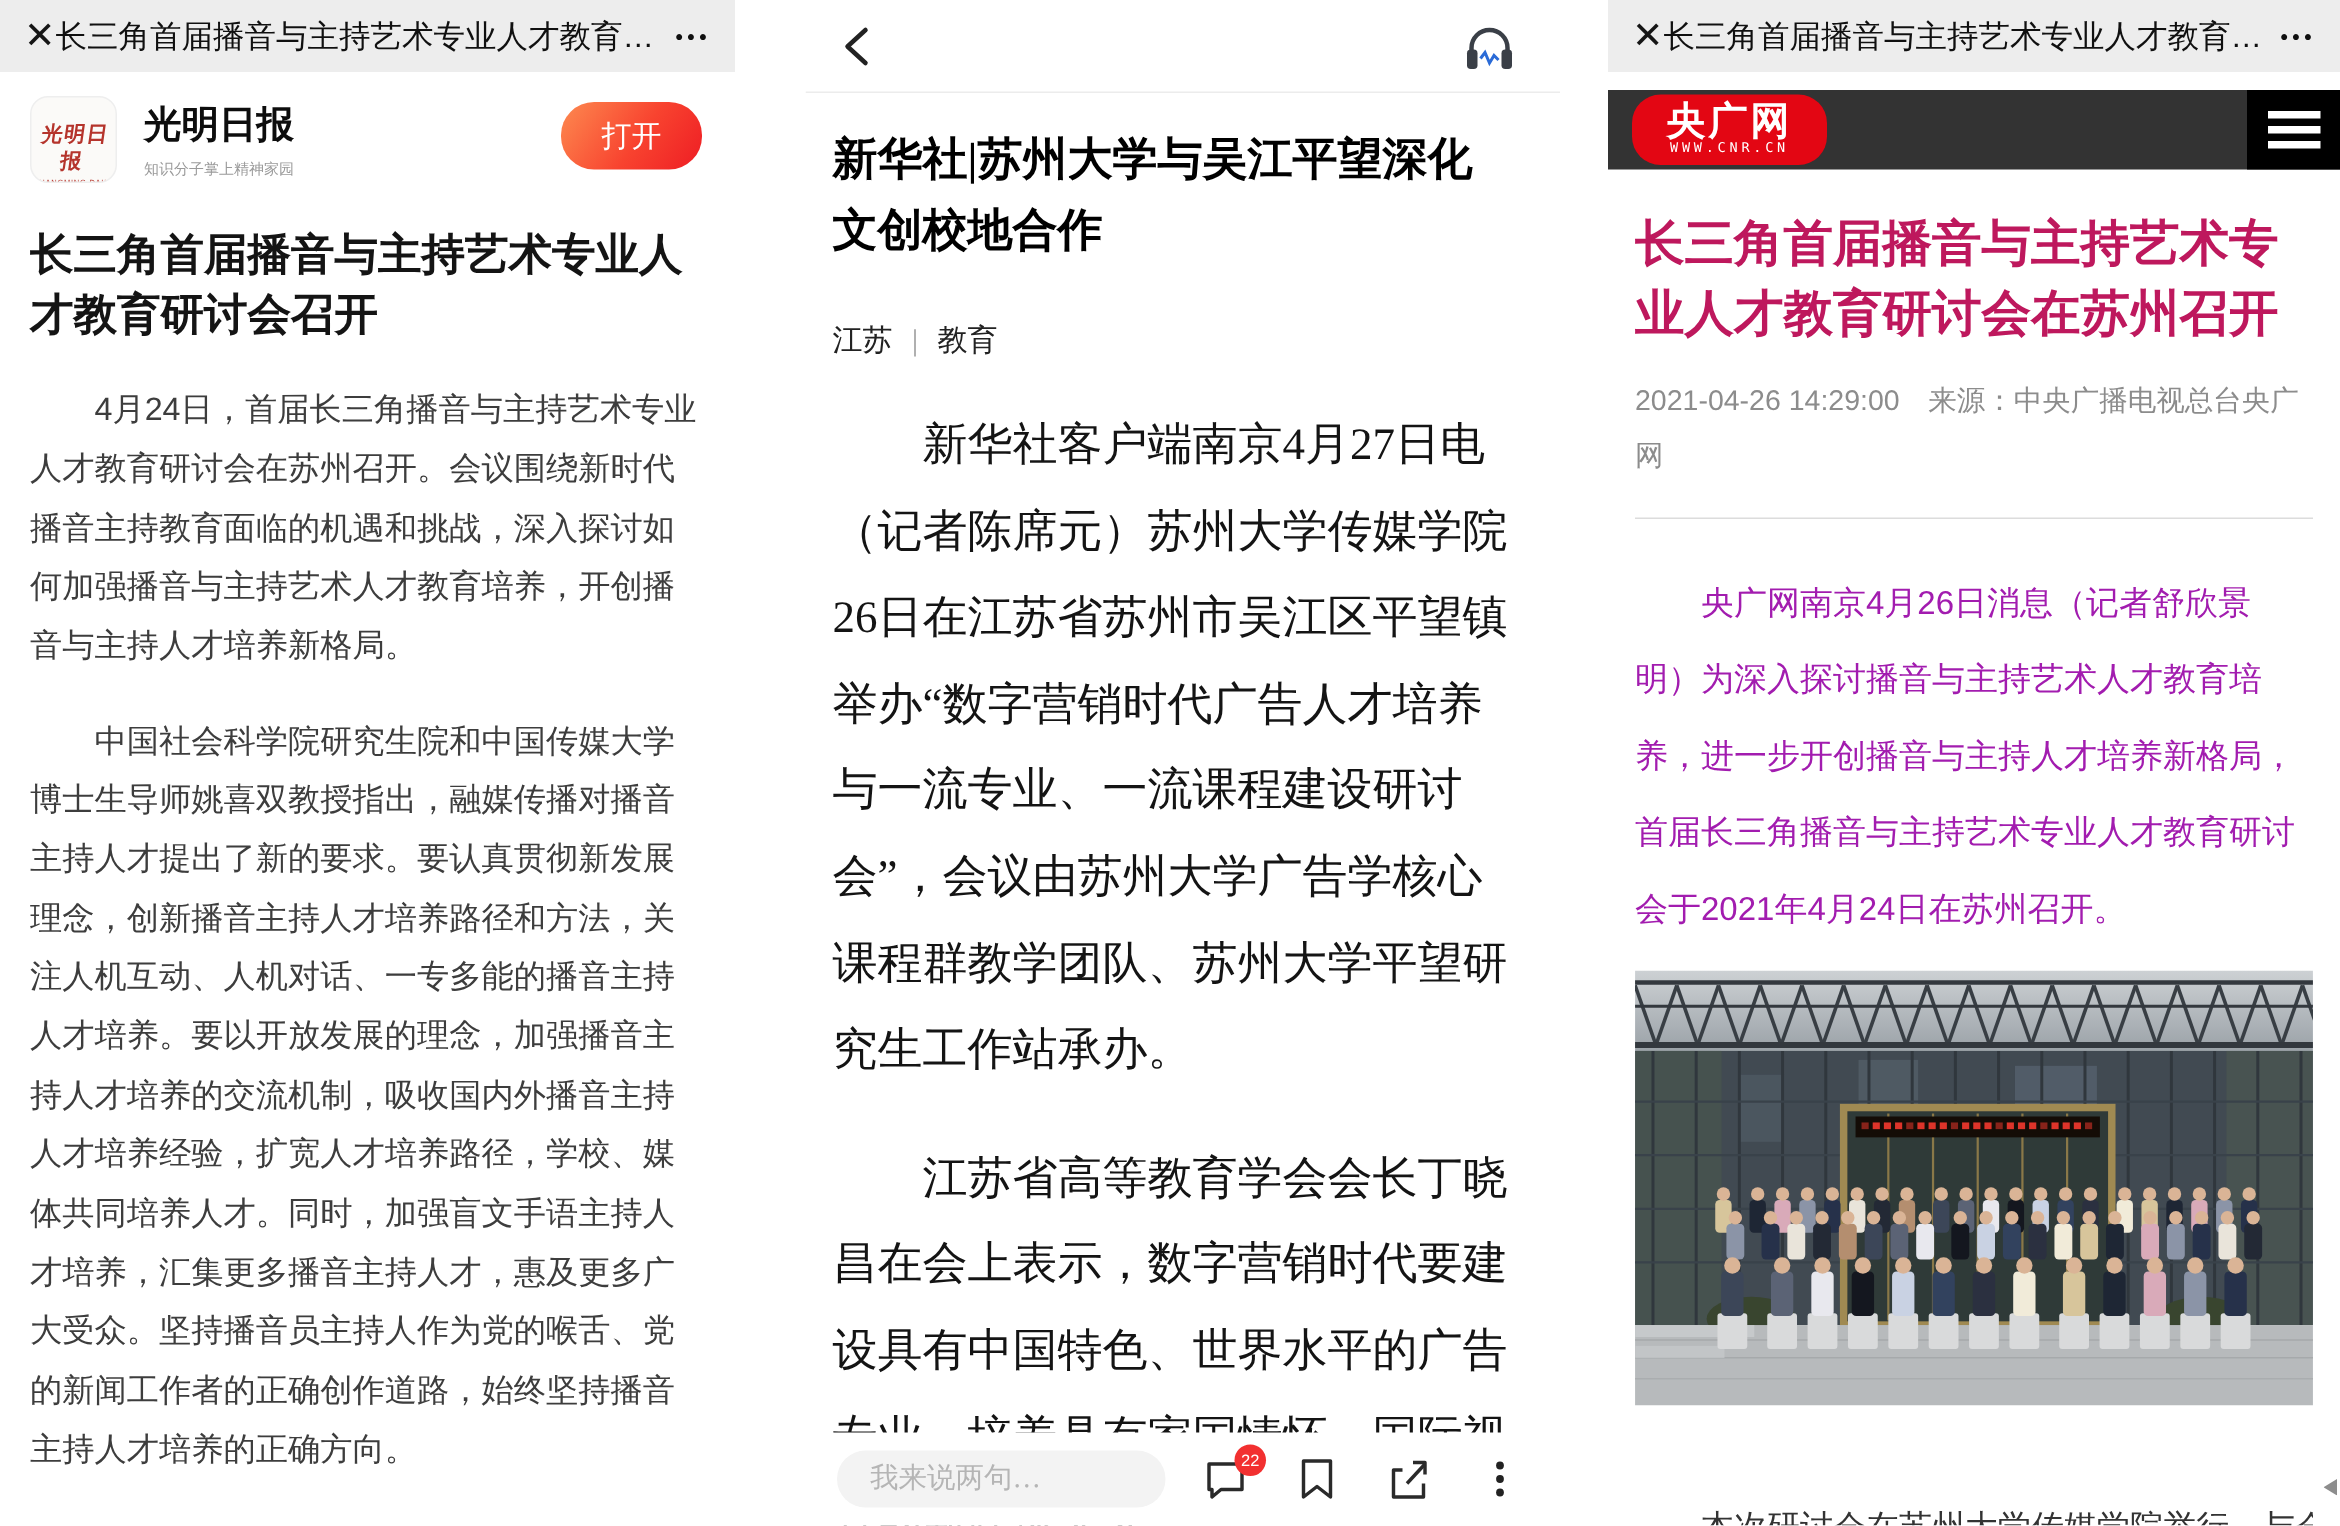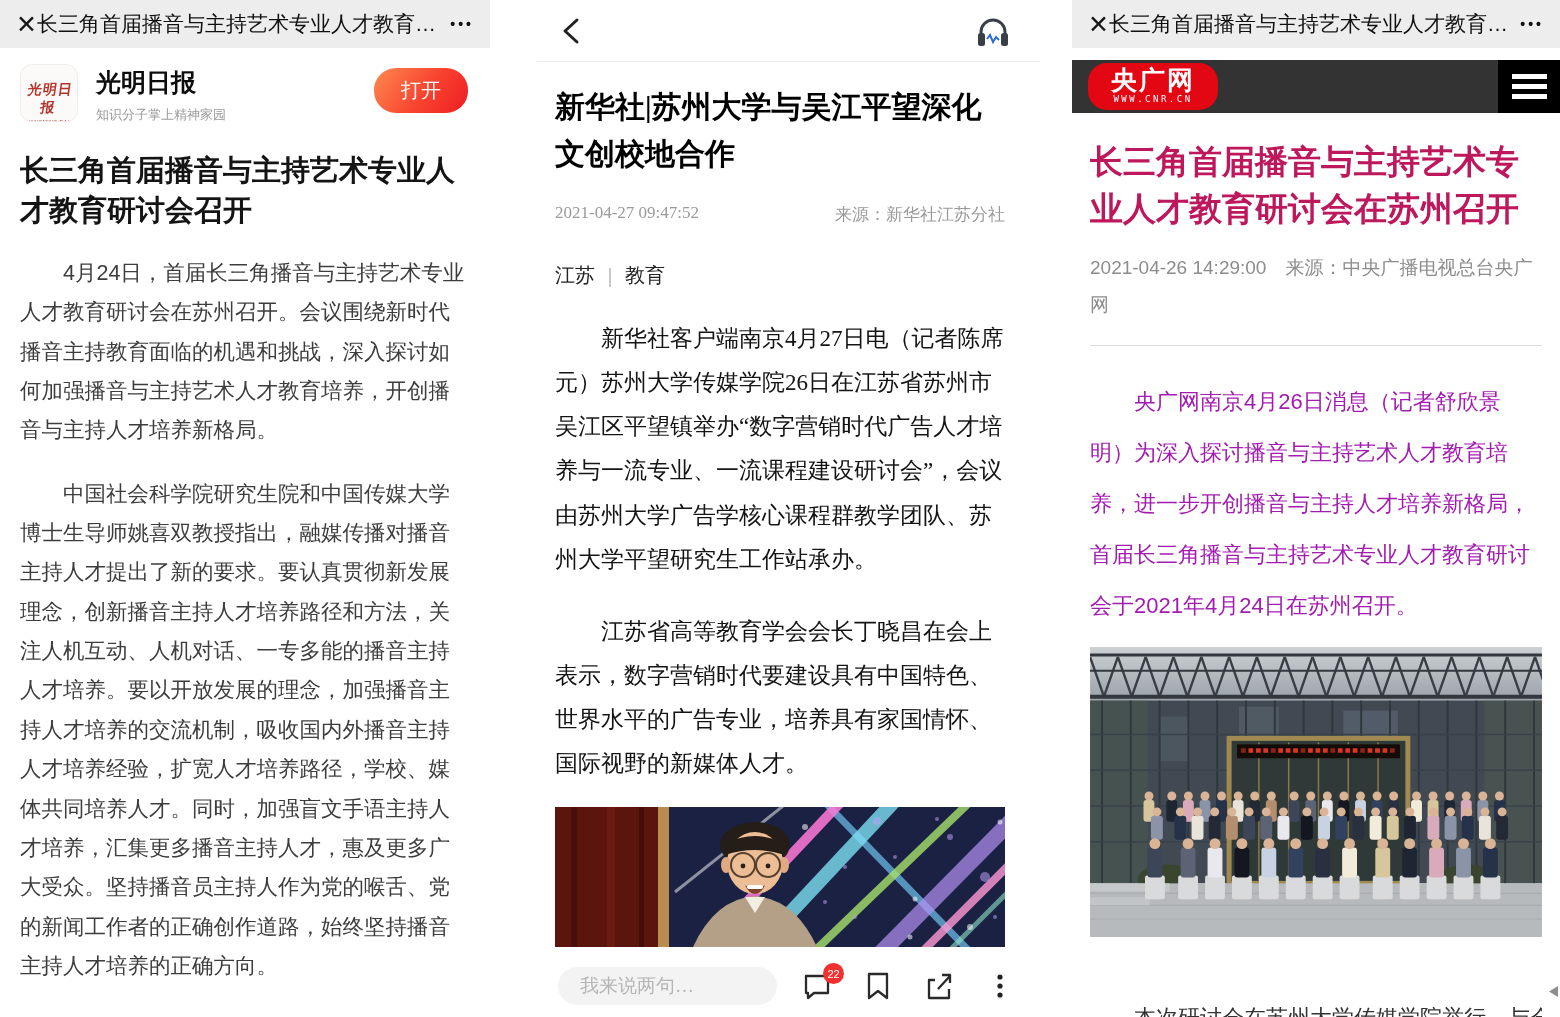--- a/index.html
+++ b/index.html
@@ -16,38 +16,38 @@
   .wx-title{flex:1;font-size:21px;color:#101010;white-space:nowrap;overflow:hidden;}
   .wx-more{font-size:14px;font-weight:bold;letter-spacing:3px;color:#101010;cursor:pointer;}
 
   
   .gm-head{position:relative;margin:16px 20px 0;height:62px;}
   .gm-logo{position:absolute;left:0;top:0;width:58px;height:58px;border-radius:12px;background:#fbfaf8;
            border:1px solid #eee;box-sizing:border-box;text-align:center;overflow:hidden;}
   .gm-logo .cal{font-size:14px;font-weight:bold;color:#b5342c;margin-top:16px;transform:skewX(-8deg);letter-spacing:1px;}
   .gm-logo .en{font-size:5px;color:#b5342c;letter-spacing:.5px;margin-top:2px;}
   .gm-name{margin-left:76px;font-size:25px;font-weight:bold;color:#0d0d0d;padding-top:2px;}
-  .gm-tag{margin-left:76px;font-size:13px;color:#9a9a9a;margin-top:7px;}
+  .gm-tag{margin-left:76px;font-size:10px;color:#9a9a9a;margin-top:7px;}
   .gm-open{position:absolute;right:2px;top:4px;padding:9px 27px;border-radius:22px;color:#fff;font-size:20px;
            background:linear-gradient(125deg,#fd8a50 0%,#f8432f 55%,#ee1d24 100%);border:none;cursor:pointer;}
   .gm-title{margin:24px 20px 0;font-size:29px;font-weight:bold;line-height:1.38;color:#141414;}
   .gm-meta{margin:24px 20px 0;font-size:17px;color:#a3a3a3;}
   .gm-body{margin:14px 20px 0;font-size:21.5px;color:#3d3d3d;line-height:1.83;}
   .gm-body p{text-indent:2em;margin:24px 0 0;}
 
   
   .xh-nav{height:62px;display:flex;align-items:center;justify-content:space-between;
           padding:0 28px 0 20px;box-sizing:border-box;border-bottom:1px solid #ececec;}
   .serif{font-family:"Liberation Serif","DejaVu Serif",serif;}
   .xh-wrap{padding:0 35px 0 18px;}
   .xh-title{margin-top:22px;font-size:30px;font-weight:bold;line-height:1.55;color:#000;}
   .xh-meta{display:flex;justify-content:space-between;margin-top:26px;font-size:17px;color:#9a9a9a;}
   .xh-tags{margin-top:36px;font-size:20px;color:#222;}
   .xh-tags .sep{color:#999;padding:0 8px;}
-  .xh-body p{text-indent:2em;margin:28px 0 0;font-size:23px;color:#141414;line-height:1.92;}
+  .xh-body p{text-indent:2em;margin:28px 0 0;font-size:30px;color:#141414;line-height:1.92;}
   .xh-img{display:block;margin-top:20px;width:450px;height:140px;cursor:pointer;}
   .xh-toolbar{position:absolute;left:0;right:0;bottom:0;height:62px;background:#fff;display:flex;
               align-items:center;padding:0 26px 0 21px;box-sizing:border-box;}
   .xh-input{width:175px;height:38px;border:none;outline:none;background:#f3f3f3;border-radius:19px;
             padding:0 22px;font-size:19px;color:#555;font-family:"Liberation Serif","DejaVu Serif",serif;}
   .xh-input::placeholder{color:#b5b5b5;}
   .xh-icons{display:flex;align-items:center;gap:33px;margin-left:auto;}
   .ic{position:relative;width:28px;height:28px;cursor:pointer;}
   .badge{position:absolute;top:-9px;right:-13px;min-width:21px;height:21px;border-radius:11px;background:#f23030;
          color:#fff;font-size:11px;display:flex;align-items:center;justify-content:center;padding:0 2px;box-sizing:border-box;}
@@ -104,24 +104,20 @@
     </svg>
     <svg width="38" height="40" viewBox="0 0 38 40">
       <path d="M7,26 v-5 a12,12 0 0 1 24,0 v5" fill="none" stroke="#3a3f47" stroke-width="3"></path>
       <rect x="4" y="22" width="7" height="13" rx="2.5" fill="#3a3f47"></rect>
       <rect x="27" y="22" width="7" height="13" rx="2.5" fill="#3a3f47"></rect>
       <polyline points="13,28 16,24 19,31 22,26 25,29" fill="none" stroke="#2b6bd7" stroke-width="2"></polyline>
     </svg>
   </div>
   <div class="xh-wrap">
     <div class="xh-title serif">新华社|苏州大学与吴江平望深化文创校地合作</div>
-    <div class="xh-meta serif">
-      <span>2021-04-27 09:47:52</span>
-      <span>来源：新华社江苏分社</span>
-    </div>
     <div class="xh-tags serif">
       <span>江苏</span>
       <span class="sep">|</span>
       <span>教育</span>
     </div>
     <div class="xh-body serif">
       <p>新华社客户端南京4月27日电（记者陈席元）苏州大学传媒学院26日在江苏省苏州市吴江区平望镇举办“数字营销时代广告人才培养与一流专业、一流课程建设研讨会”，会议由苏州大学广告学核心课程群教学团队、苏州大学平望研究生工作站承办。</p>
       <p>江苏省高等教育学会会长丁晓昌在会上表示，数字营销时代要建设具有中国特色、世界水平的广告专业，培养具有家国情怀、国际视野的新媒体人才。</p>
     </div>
 

